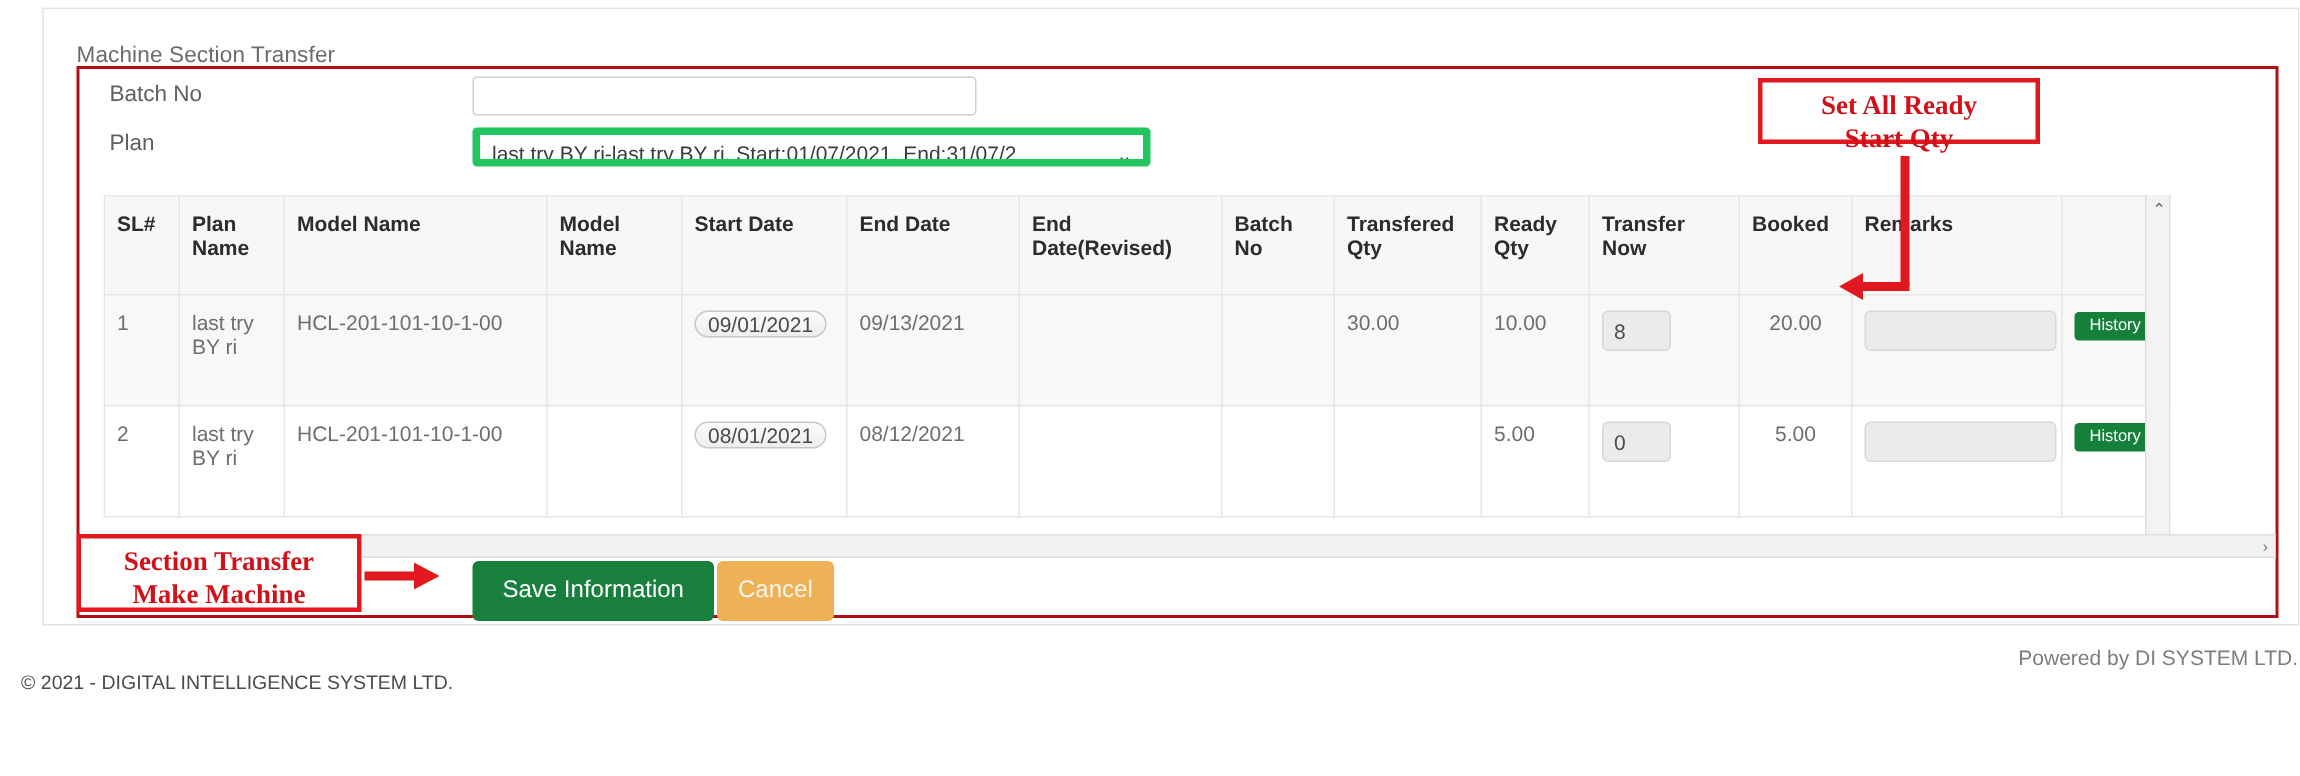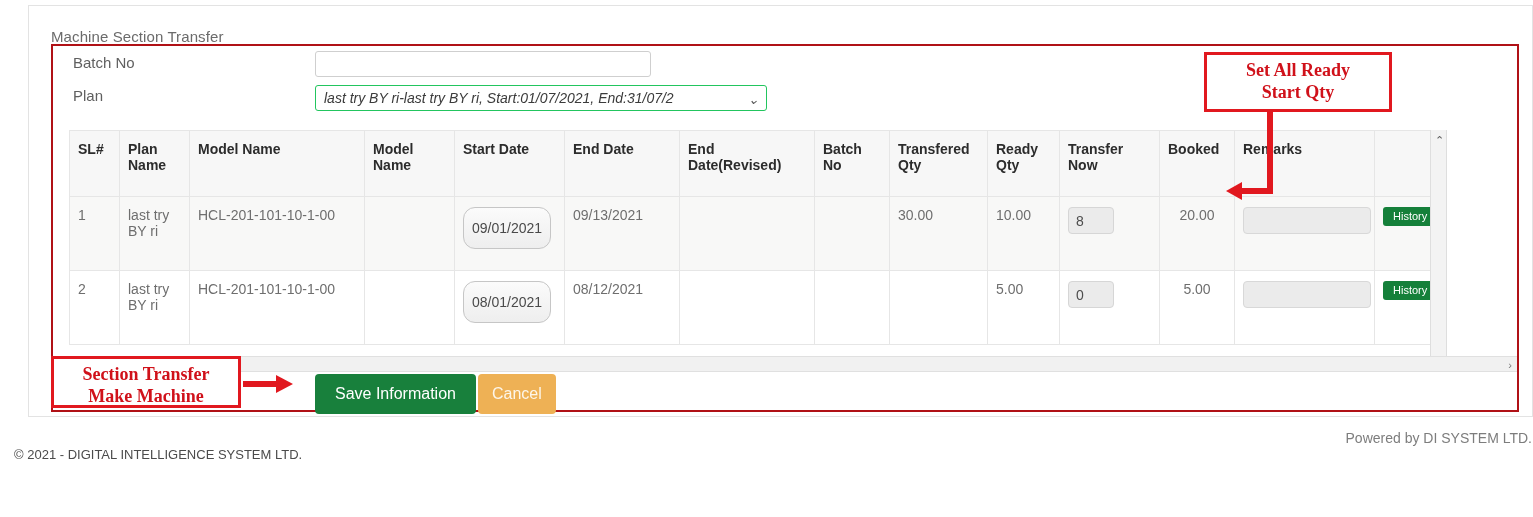--- a/index.html
+++ b/index.html
@@ -64,30 +64,29 @@
     font-size: 14px;
     color: #444;
     padding: 2px 7px;
     outline: none;
   }
 
   .plan-select {
     position: absolute;
     left: 262px; top: 39px;
     width: 452px; height: 26px;
-    border: 1px solid #22c55e;
+    border: 5px solid #22c55e;
     border-radius: 3px;
     background: #ffffff;
     font-size: 14px;
     color: #3b3b3b;
     padding: 3px 22px 3px 8px;
     white-space: nowrap;
     overflow: hidden;
     line-height: 19px;
-    font-style: italic;
   }
   .plan-select .chev {
     position: absolute;
     right: 7px; top: 4px;
     font-size: 13px;
     color: #555;
   }
 
   
   .table-wrap {
@@ -150,21 +149,21 @@
   td.booked { text-align: center; color: #1a1a1a; font-size: 15px; }
 
   
   .date-btn {
     display: inline-block;
     border: 1px solid #c6c6c6;
     border-radius: 12px;
     background: linear-gradient(#fbfbfb, #eeeeee);
     color: #4a4a4a;
     font-size: 14px;
-    padding: 12px 8px;
+    padding: 0 8px;
     line-height: 16px;
     white-space: nowrap;
   }
 
   .qty-input {
     width: 46px; height: 27px;
     border: 1px solid #d6d6d6;
     border-radius: 4px;
     background: #ebebeb;
     color: #4d4d4d;
@@ -250,22 +249,22 @@
     background: #ffffff;
     color: #d0111a;
     font-family: "Liberation Serif", serif;
     font-weight: bold;
     font-size: 18px;
     text-align: center;
     line-height: 22px;
     z-index: 40;
   }
   #anno-ready {
-    left: 1190px; top: 52px;
-    width: 188px; height: 60px;
+    left: 1158px; top: 52px;
+    width: 188px; height: 44px;
     padding-top: 4px;
   }
   #anno-transfer {
     left: 37px; top: 356px;
     width: 190px; height: 52px;
     padding-top: 4px;
   }
   .anno-line {
     position: absolute;
     background: #e1181f;

